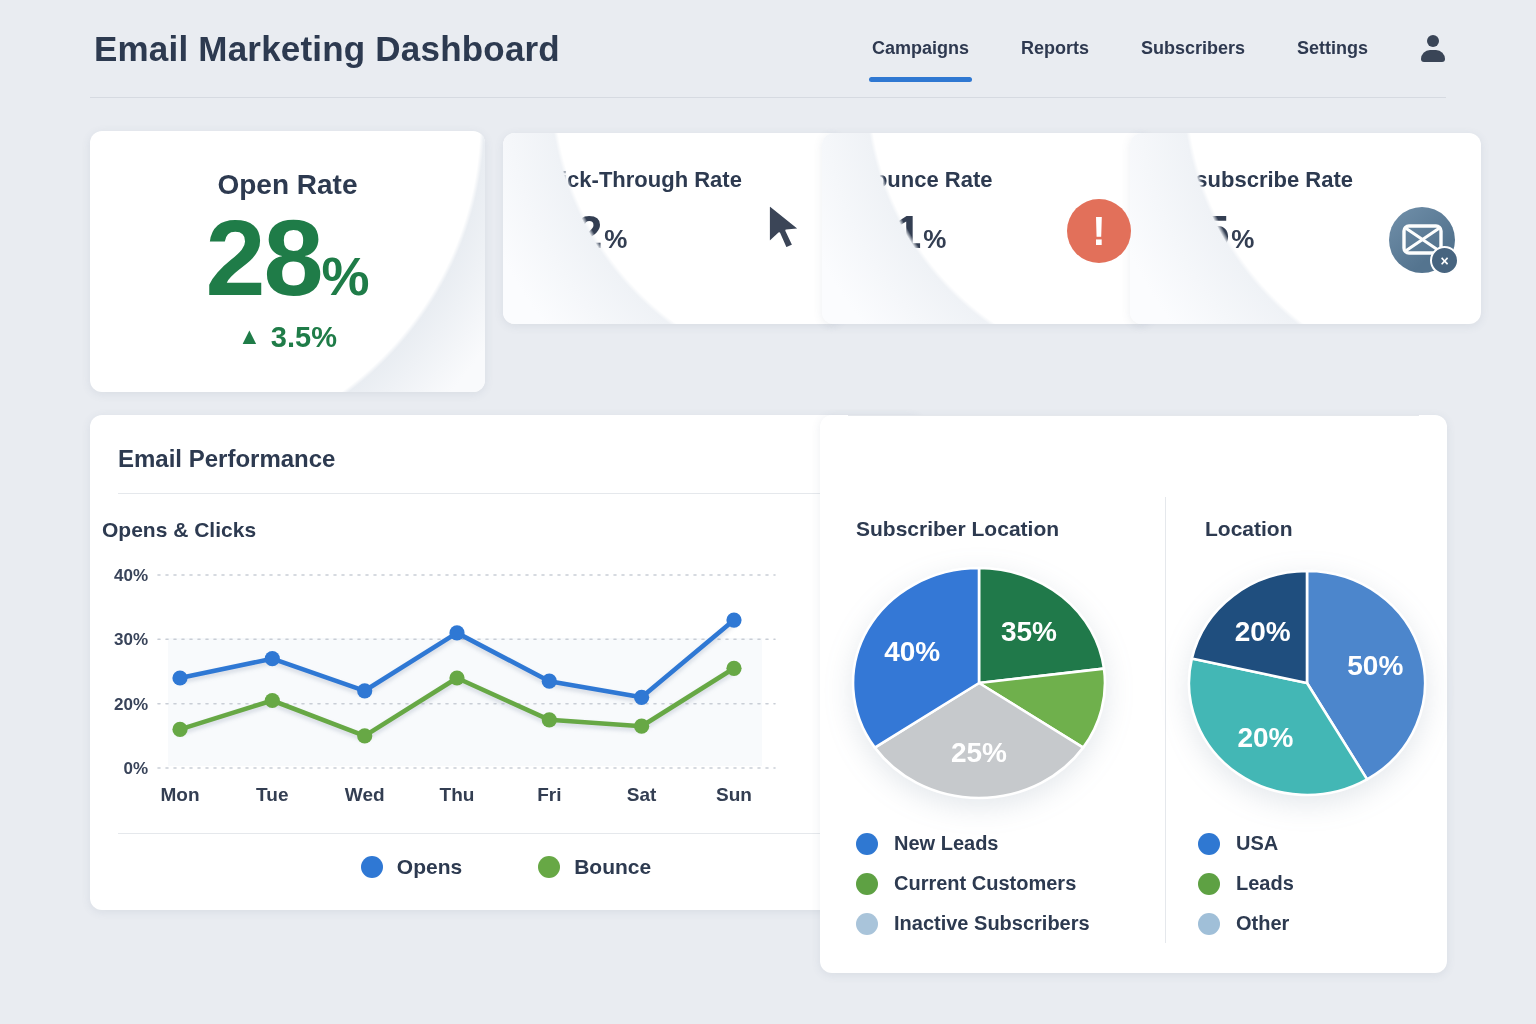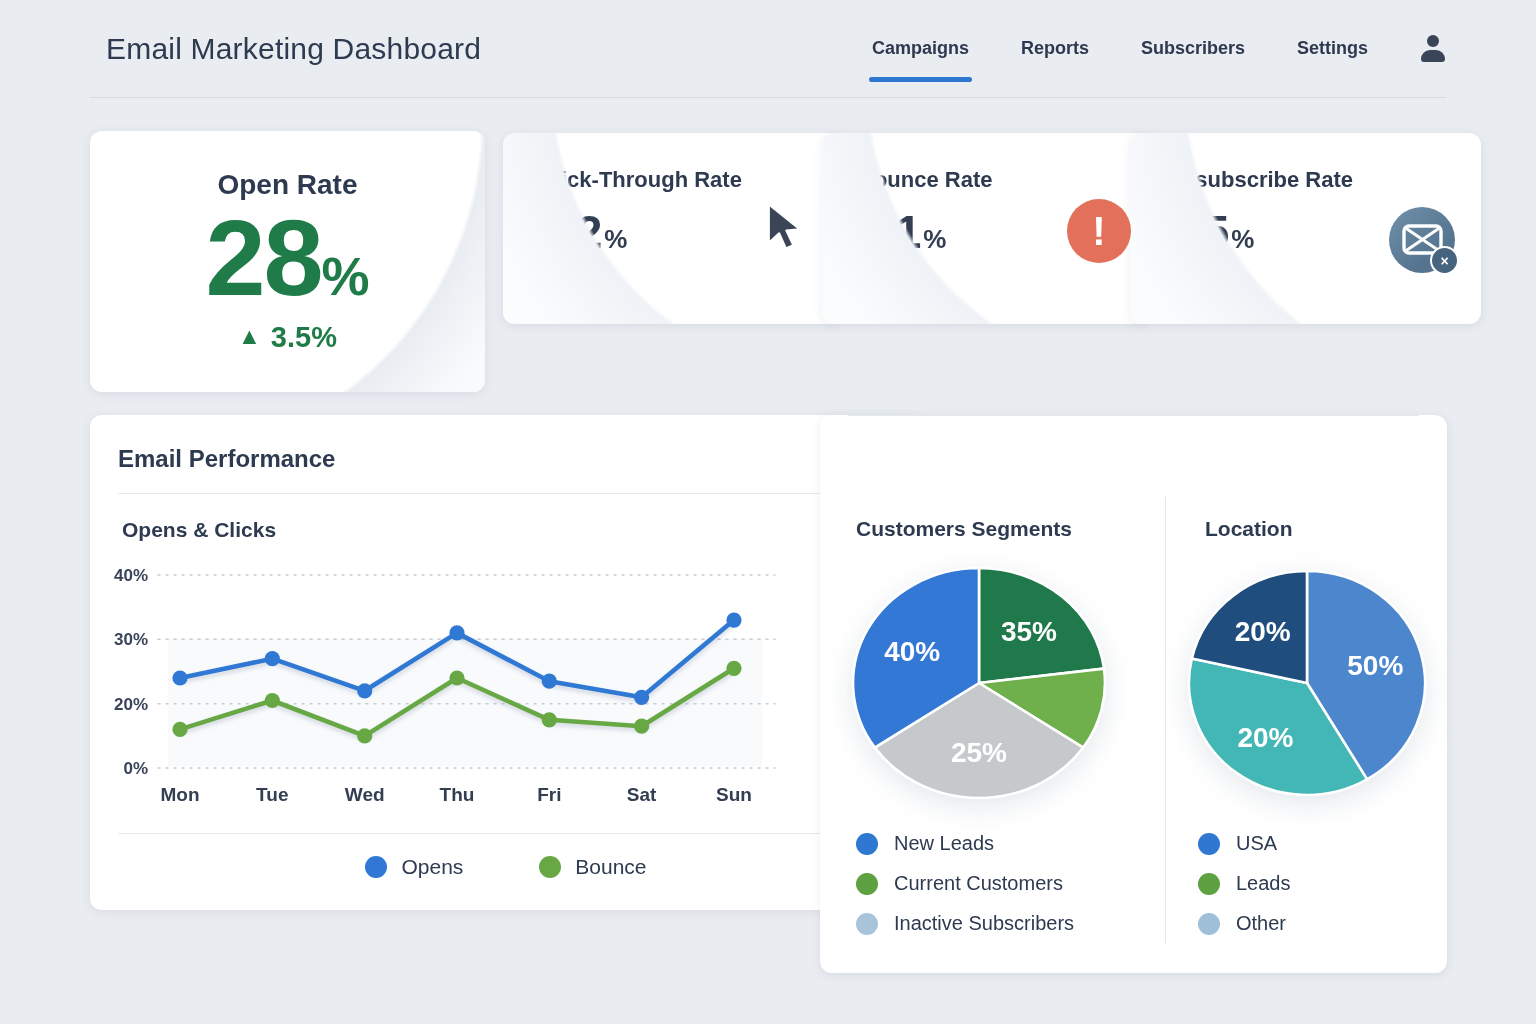--- a/index.html
+++ b/index.html
@@ -8,21 +8,21 @@
     background:#e9ecf1;color:#2d3a50;
     font-family:"Liberation Sans", sans-serif;
     -webkit-font-smoothing:antialiased;
   }
   
   .header{
     position:absolute;left:90px;top:0;width:1356px;height:97px;
     display:flex;align-items:center;justify-content:space-between;
     border-bottom:1px solid #d6dae1;
   }
-  .page-title{font-size:30px;font-weight:400;color:#2d3a50;margin:16px;letter-spacing:.2px}
+  .page-title{font-size:35px;font-weight:700;color:#2d3a50;margin:4px;letter-spacing:.2px}
   .nav{display:flex;align-items:center;gap:52px}
   .nav-item{font-size:18px;font-weight:700;color:#2e3950;position:relative;cursor:pointer;text-decoration:none}
   .nav-item.active::after{
     content:"";position:absolute;left:-3px;right:-3px;bottom:-23px;height:5px;
     border-radius:3px;background:#2f78d2;
   }
   .user-icon{width:26px;height:27px;position:relative;cursor:pointer}
   .user-icon .u-head{position:absolute;top:0;left:7px;width:12px;height:12px;border-radius:50%;background:#3a4557}
   .user-icon .u-body{position:absolute;bottom:0;left:1px;width:24px;height:12px;border-radius:12px 12px 4px 4px;background:#3a4557}
 
@@ -57,25 +57,25 @@
     background:linear-gradient(140deg,#7190aa 0%,#54748f 70%);}
   .mail-badge{position:absolute;right:-4px;bottom:-2px;width:25px;height:25px;border-radius:50%;
     background:#47647f;border:2px solid #fefefe;display:flex;align-items:center;justify-content:center;
     color:#fff;font-size:14px;font-weight:800;line-height:1}
 
   
   .panel{position:absolute;background:#fff;border-radius:12px;box-shadow:0 2px 10px rgba(70,90,120,.10)}
   .panel-h2{font-size:24px;font-weight:700;color:#2d3a50;margin:0;padding:30px 28px 20px}
   .hr{height:1px;background:#e5e8ec;margin:0 28px}
   .perf-panel{left:90px;top:415px;width:832px;height:495px}
-  .perf-sub{font-size:21px;font-weight:700;color:#2d3a50;padding:24px 32px 0}
+  .perf-sub{font-size:21px;font-weight:700;color:#2d3a50;padding:24px 12px 0}
   #perf-svg{position:absolute;left:18px;top:135px}
   .perf-hr2{position:absolute;left:28px;right:28px;top:418px;height:1px;background:#e5e8ec}
   .perf-legend{position:absolute;left:0;right:0;top:440px;display:flex;justify-content:center;gap:76px}
-  .legend-item{display:flex;align-items:center;gap:14px;font-size:21px;font-weight:400;color:#2d3a50}
+  .legend-item{display:flex;align-items:center;gap:14px;font-size:21px;font-weight:700;color:#2d3a50}
   .dot{width:22px;height:22px;border-radius:50%;flex:0 0 auto}
 
   .aud-panel{left:820px;top:415px;width:627px;height:558px}
   .vdiv{position:absolute;left:345px;top:82px;height:446px;width:1px;background:#e5e8ec}
   .col-title{position:absolute;font-size:21px;font-weight:700;color:#2d3a50;top:102px}
   .seg-title{left:36px}
   .loc-title{left:385px}
   #pie-seg{position:absolute;left:30px;top:150px;filter:drop-shadow(0 8px 14px rgba(90,110,135,.16))}
   #pie-loc{position:absolute;left:366px;top:153px;filter:drop-shadow(0 8px 14px rgba(90,110,135,.16))}
   .aud-legend{position:absolute;top:417px;display:flex;flex-direction:column;gap:17px}
@@ -199,21 +199,21 @@
       <span class="dot" style="background: rgb(103, 168, 69);"></span>
       <span>Bounce</span>
     </div>
   </div>
 </section>
 
 <section class="panel aud-panel">
   <div class="hr"></div>
   <div class="vdiv"></div>
 
-  <div class="col-title seg-title">Customers Segments</div>
+  <div class="col-title seg-title">Subscriber Location</div>
   <div class="col-title loc-title">Location</div>
 
   <svg id="pie-seg" width="258" height="236" viewBox="0 0 258 236">
       <path d="M 129 118 L 129.0 3.0 A 126 115 0 0 1 254.0 103.6 Z" fill="#20794a" stroke="#ffffff" stroke-width="2.6" stroke-linejoin="round"></path>
       <path d="M 129 118 L 254.0 103.6 A 126 115 0 0 1 233.2 182.6 Z" fill="#6fb04c" stroke="#ffffff" stroke-width="2.6" stroke-linejoin="round"></path>
       <path d="M 129 118 L 233.2 182.6 A 126 115 0 0 1 24.8 182.6 Z" fill="#c6c9cc" stroke="#ffffff" stroke-width="2.6" stroke-linejoin="round"></path>
       <path d="M 129 118 L 24.8 182.6 A 126 115 0 0 1 129.0 3.0 Z" fill="#3478d6" stroke="#ffffff" stroke-width="2.6" stroke-linejoin="round"></path>
       <text x="179.0" y="76.2" text-anchor="middle" font-size="28" font-weight="700" fill="#ffffff">35%</text>
       <text x="129.0" y="197.0" text-anchor="middle" font-size="28" font-weight="700" fill="#ffffff">25%</text>
       <text x="62.2" y="95.7" text-anchor="middle" font-size="28" font-weight="700" fill="#ffffff">40%</text>

